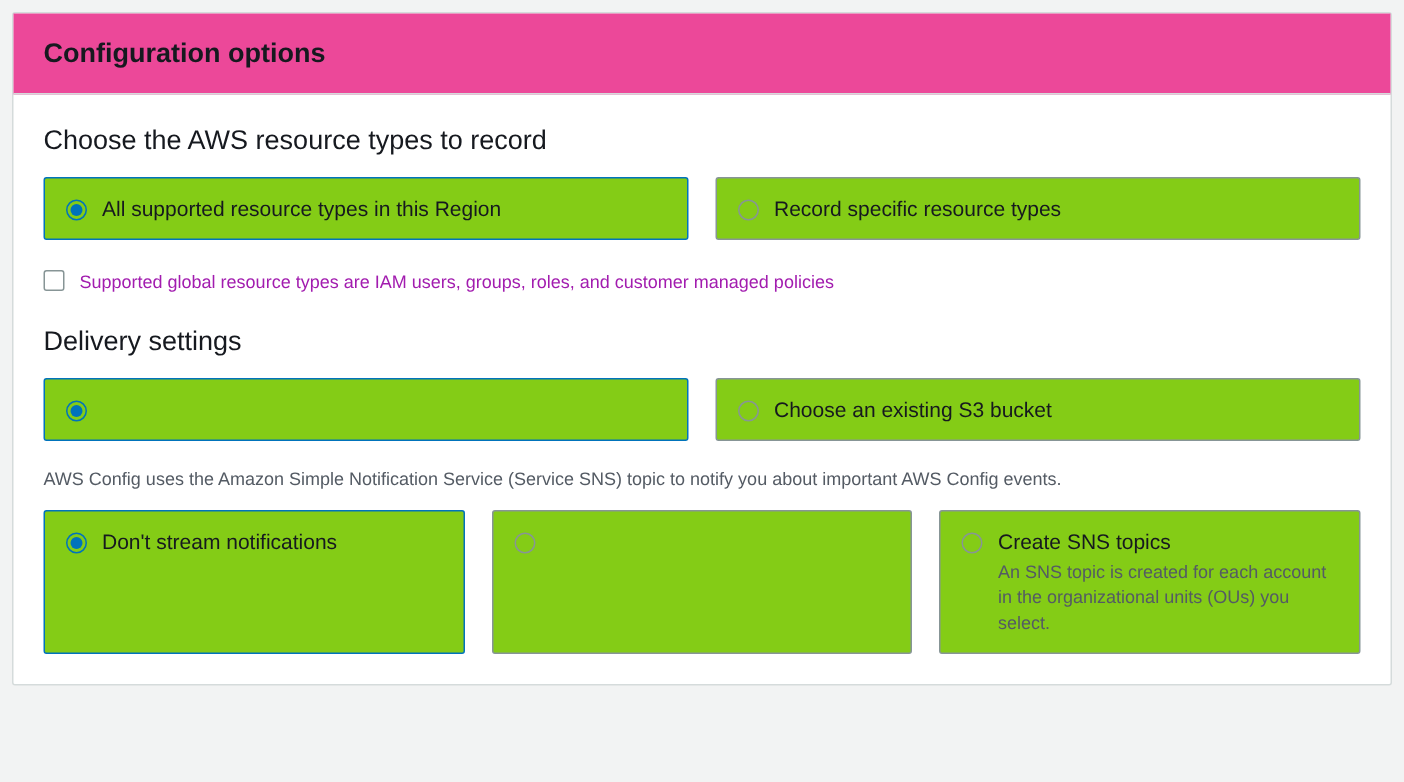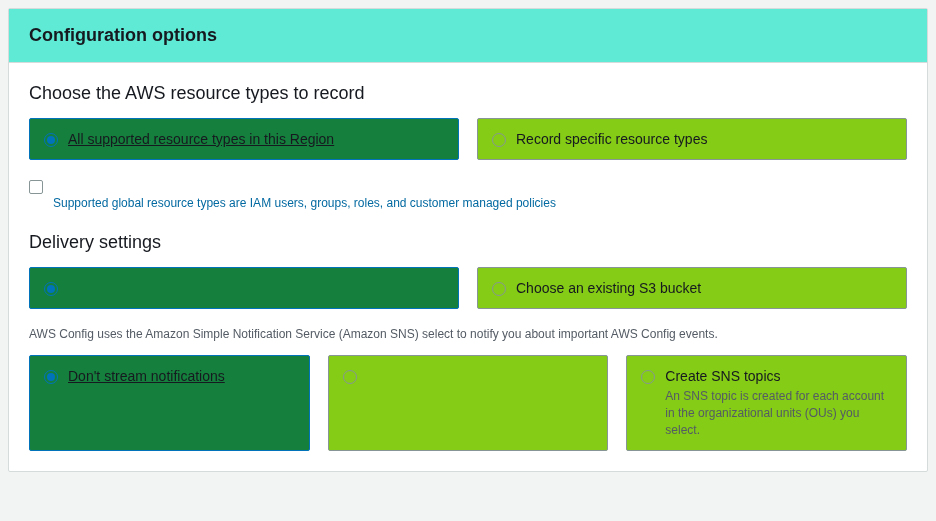--- a/index.html
+++ b/index.html
@@ -11,21 +11,21 @@
       color: #16191f;
     }
     .panel {
       background: #fff;
       border: 1px solid #d5dbdb;
       border-radius: 2px;
     }
     .panel-header {
       padding: 16px 20px;
       border-bottom: 1px solid #d5dbdb;
-      background: #5eead4;
+      background: #ec4899;
     }
     .panel-header h2 {
       font-size: 18px;
       font-weight: 700;
     }
     .panel-body {
       padding: 20px;
     }
     .section-title {
       font-size: 18px;
@@ -50,22 +50,21 @@
       border-radius: 2px;
       padding: 12px 14px;
       display: flex;
       align-items: flex-start;
       gap: 10px;
       cursor: pointer;
       background: #84cc16;
     }
     .radio-tile.selected {
       border-color: #0073bb;
-      background: #15803d;
-      text-decoration: underline;
+      background: #84cc16;
     }
     .radio-dot {
       width: 14px;
       height: 14px;
       border: 1px solid #879596;
       border-radius: 50%;
       margin-top: 2px;
       flex-shrink: 0;
       display: flex;
       align-items: center;
@@ -103,22 +102,22 @@
       height: 14px;
       border: 1px solid #879596;
       border-radius: 2px;
       margin-top: 2px;
       flex-shrink: 0;
     }
     .checkbox-text { flex: 1; }
     .checkbox-label { font-size: 14px; }
     .checkbox-hint {
       font-size: 12px;
-      color: #0369a1;
-      margin-top: 18px;
+      color: #a21caf;
+      margin-top: 3px;
     }
   </style>
 </head>
 <body>
 
 <div class="panel">
   <div class="panel-header">
     <h2>Configuration options</h2>
   </div>
   <div class="panel-body">
@@ -156,21 +155,21 @@
         <div class="radio-tile">
           <span class="radio-dot"></span>
           <div class="radio-text">
             <div class="radio-label">Choose an existing S3 bucket</div>
           </div>
         </div>
       </div>
     </div>
 
     <div>
-      <div class="section-sub">AWS Config uses the Amazon Simple Notification Service (Amazon SNS) select to notify you about important AWS Config events.</div>
+      <div class="section-sub">AWS Config uses the Amazon Simple Notification Service (Service SNS) topic to notify you about important AWS Config events.</div>
       <div class="radio-row three" style="margin-bottom:0">
         <div class="radio-tile selected">
           <span class="radio-dot"></span>
           <div class="radio-text">
             <div class="radio-label">Don't stream notifications</div>
           </div>
         </div>
         <div class="radio-tile">
           <span class="radio-dot"></span>
         </div>

